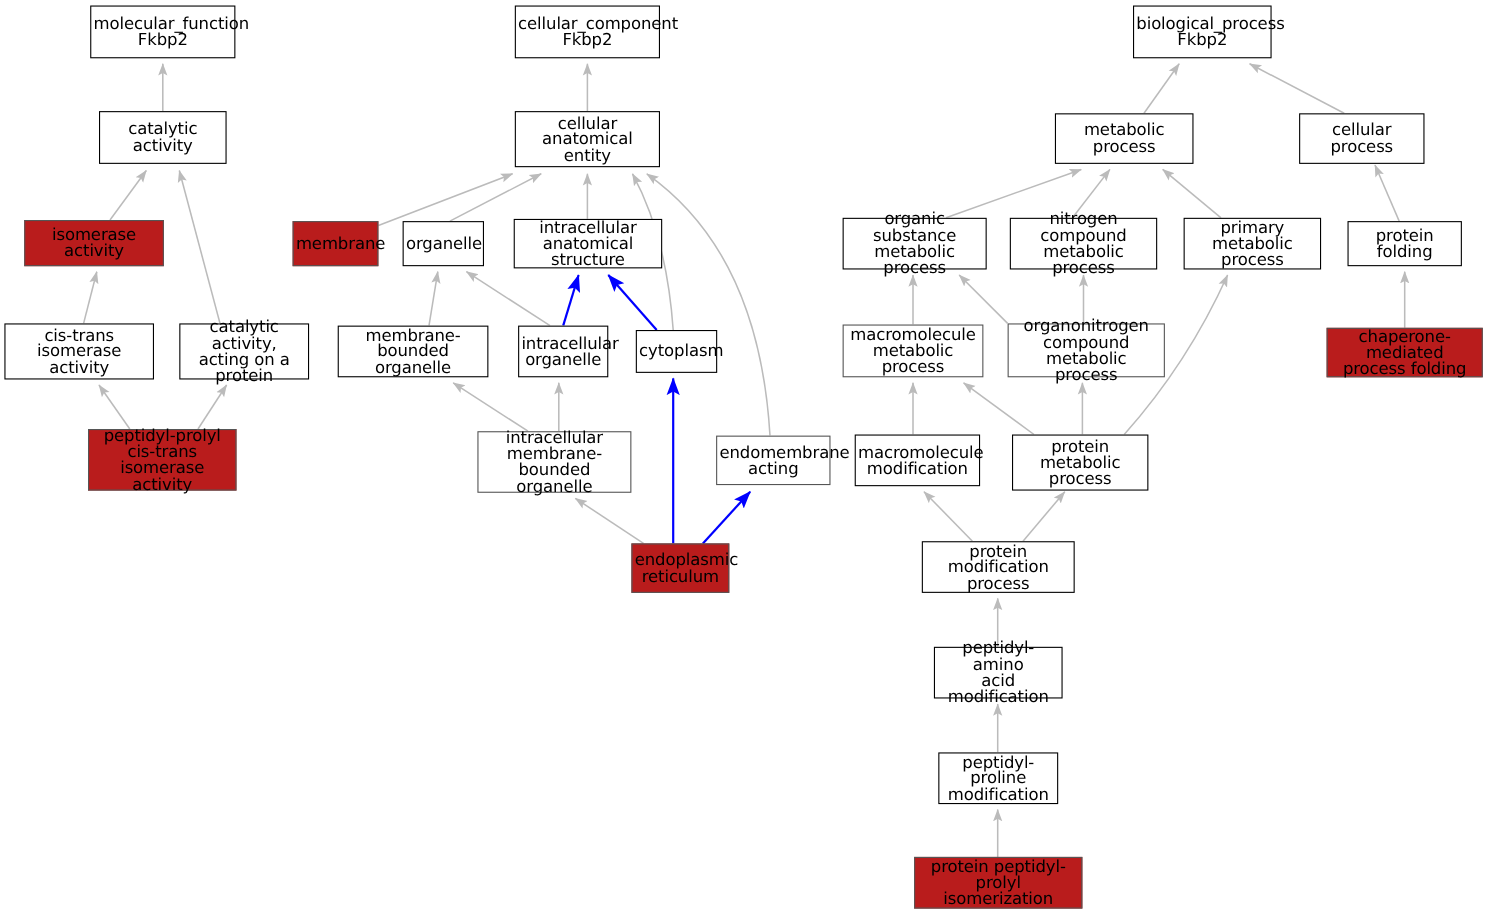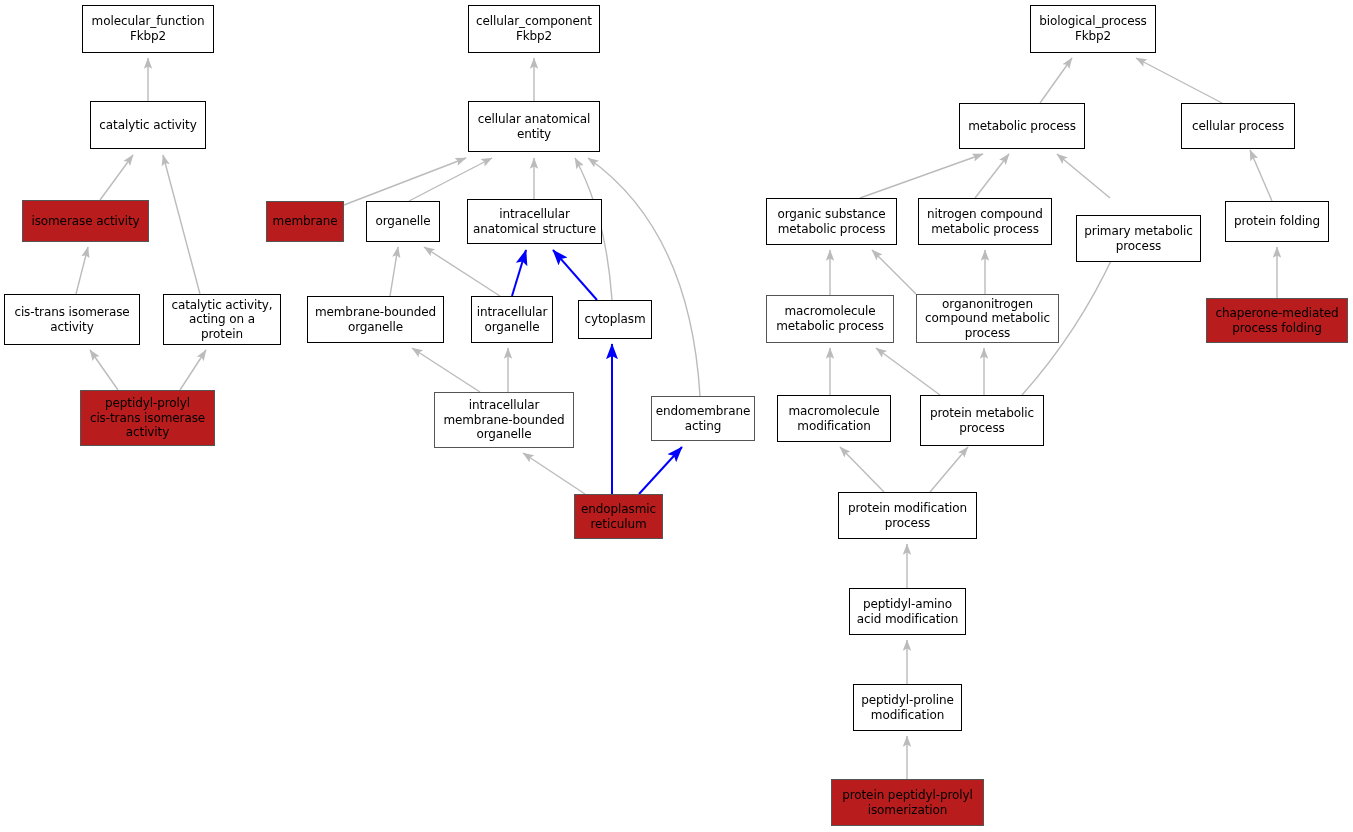--- a/index.html
+++ b/index.html
@@ -27,21 +27,21 @@
   }
   .node {
     position: absolute;
     box-sizing: border-box;
     border: 1px solid #000000;
     background: #ffffff;
     display: flex;
     align-items: center;
     justify-content: center;
     text-align: center;
-    font-size: 12px;
+    font-size: 15px;
     line-height: 14.6px;
     color: #000000;
     letter-spacing: -0.1px;
     z-index: 5;
     padding: 0 2px;
   }
   .node.hl {
     background: #b91c1c;
     border: 1.6px solid #555555;
   }
@@ -189,21 +189,21 @@
         <span class="lbl">cellular process</span>
       </div>
       <div class="node" style="left: 766px; top: 198px; width: 131px; height: 47px;">
         <span class="lbl">organic substance
 metabolic process</span>
       </div>
       <div class="node" style="left: 918px; top: 198px; width: 134px; height: 47px;">
         <span class="lbl">nitrogen compound
 metabolic process</span>
       </div>
-      <div class="node" style="left: 1076px; top: 198px; width: 125px; height: 47px; margin-top: 17px;">
+      <div class="node" style="left: 1076px; top: 198px; width: 125px; height: 47px;">
         <span class="lbl">primary metabolic
 process</span>
       </div>
       <div class="node" style="left: 1225px; top: 201px; width: 104px; height: 41px;">
         <span class="lbl">protein folding</span>
       </div>
       <div class="node thick" style="left: 766px; top: 295px; width: 128px; height: 48px;">
         <span class="lbl">macromolecule
 metabolic process</span>
       </div>

